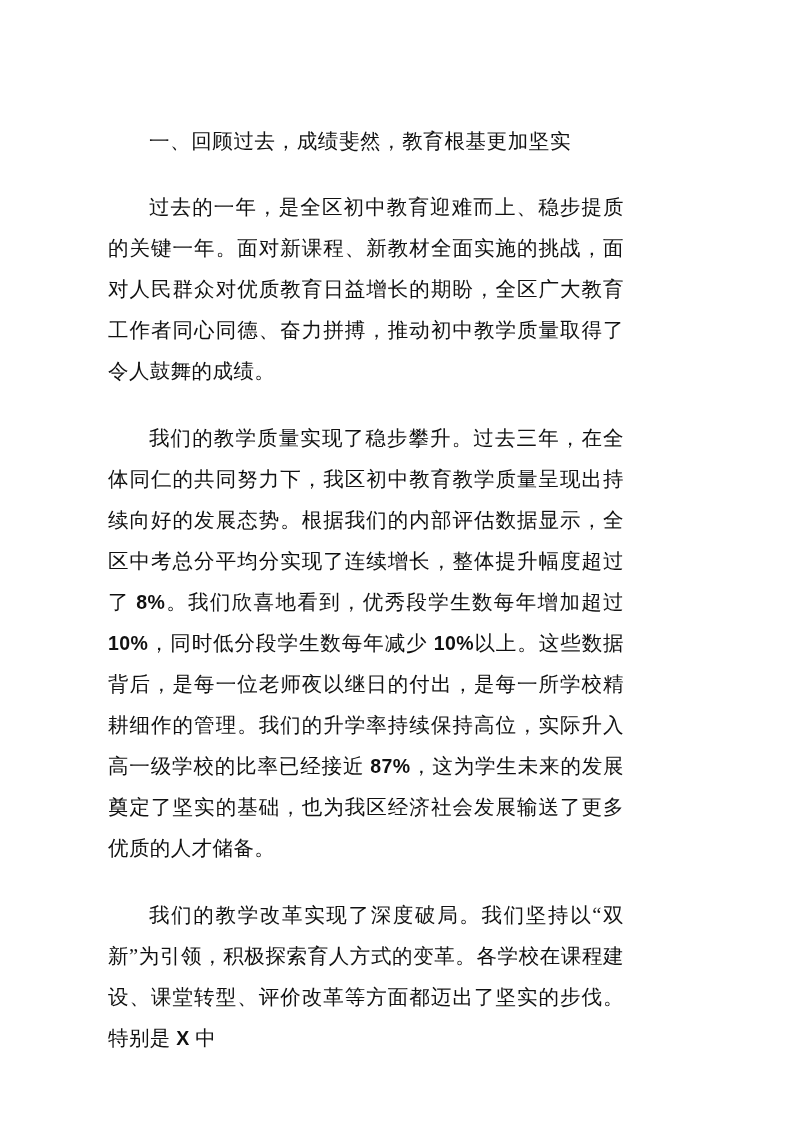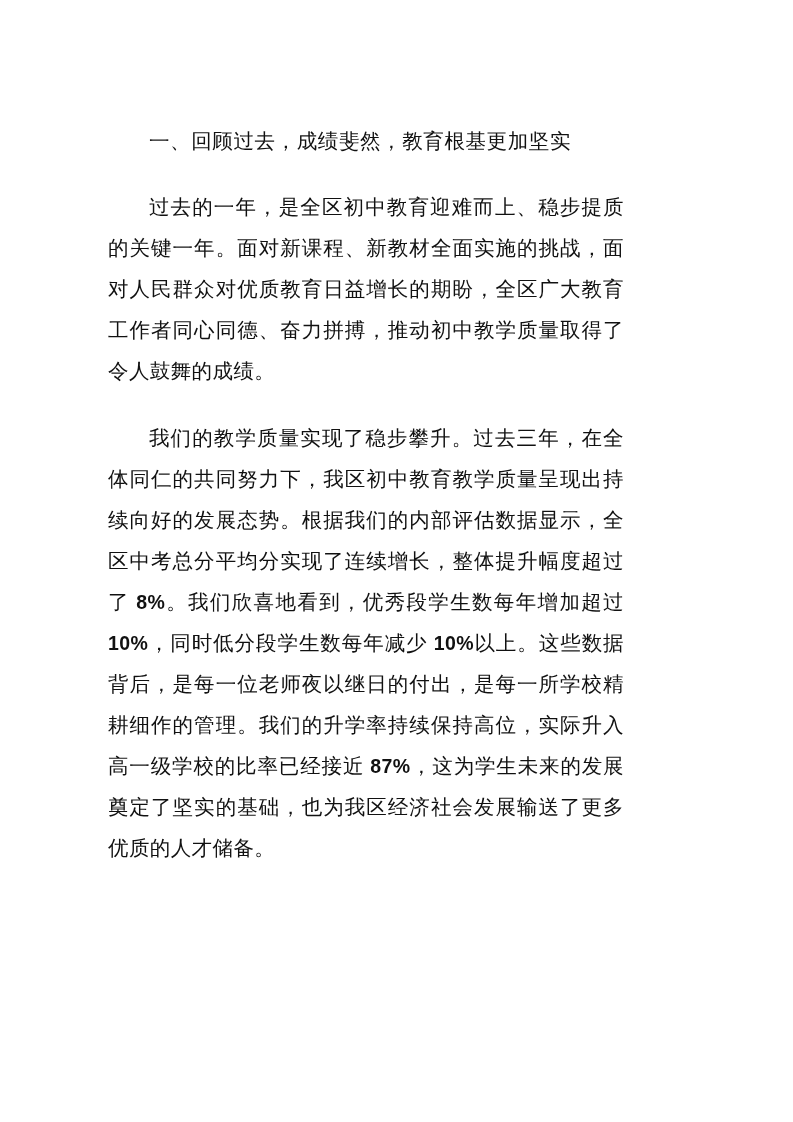--- a/index.html
+++ b/index.html
@@ -53,14 +53,15 @@
   }
 </style>
 </head>
 <body>
 
 <div class="page">
   <div class="doc-body">
     <p class="heading">一、回顾过去，成绩斐然，教育根基更加坚实</p>
     <p class="para">过去的一年，是全区初中教育迎难而上、稳步提质的关键一年。面对新课程、新教材全面实施的挑战，面对人民群众对优质教育日益增长的期盼，全区广大教育工作者同心同德、奋力拼搏，推动初中教学质量取得了令人鼓舞的成绩。</p>
     <p class="para">我们的教学质量实现了稳步攀升。过去三年，在全体同仁的共同努力下，我区初中教育教学质量呈现出持续向好的发展态势。根据我们的内部评估数据显示，全区中考总分平均分实现了连续增长，整体提升幅度超过了 <span class="num">8%</span>。我们欣喜地看到，优秀段学生数每年增加超过 <span class="num">10%</span>，同时低分段学生数每年减少 <span class="num">10%</span>以上。这些数据背后，是每一位老师夜以继日的付出，是每一所学校精耕细作的管理。我们的升学率持续保持高位，实际升入高一级学校的比率已经接近 <span class="num">87%</span>，这为学生未来的发展奠定了坚实的基础，也为我区经济社会发展输送了更多优质的人才储备。</p>
+    <p class="para">我们的教学改革实现了深度破局。我们坚持以“双新”为引领，积极探索育人方式的变革。各学校在课程建设、课堂转型、评价改革等方面都迈出了坚实的步伐。特别是 <span class="num">X</span> 中</p>
   </div>
 </div>
 
 </body></html>

